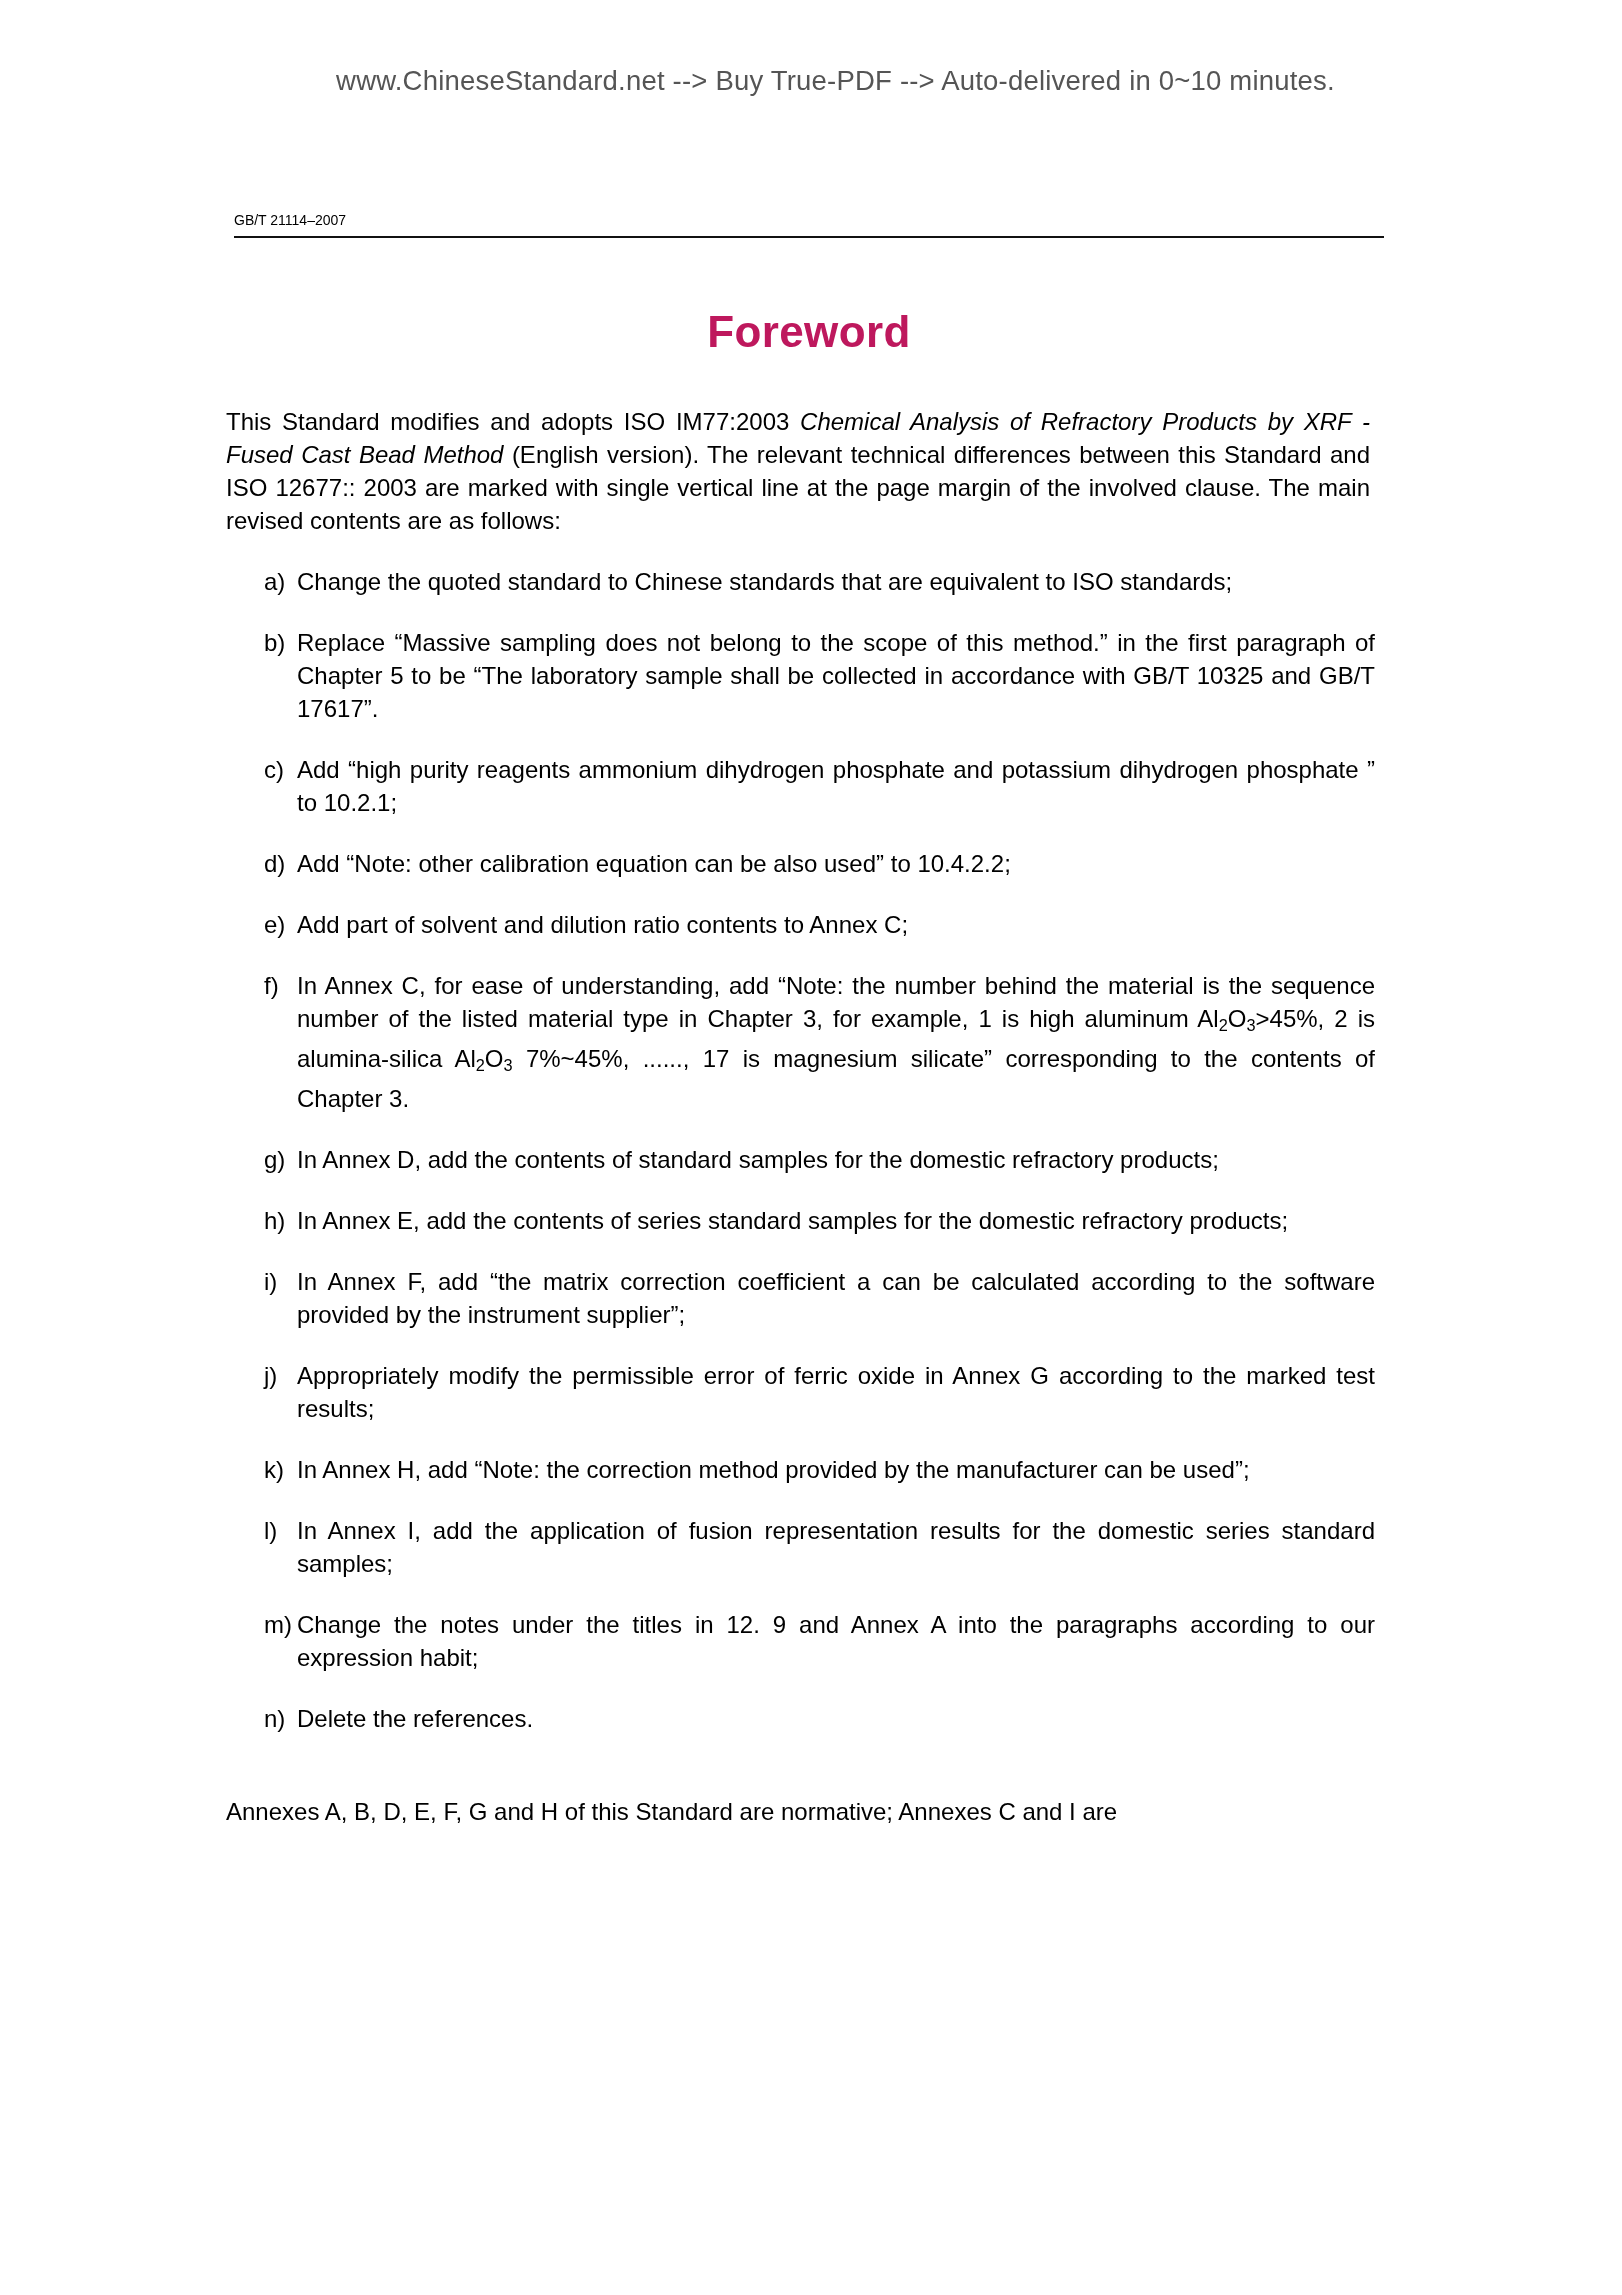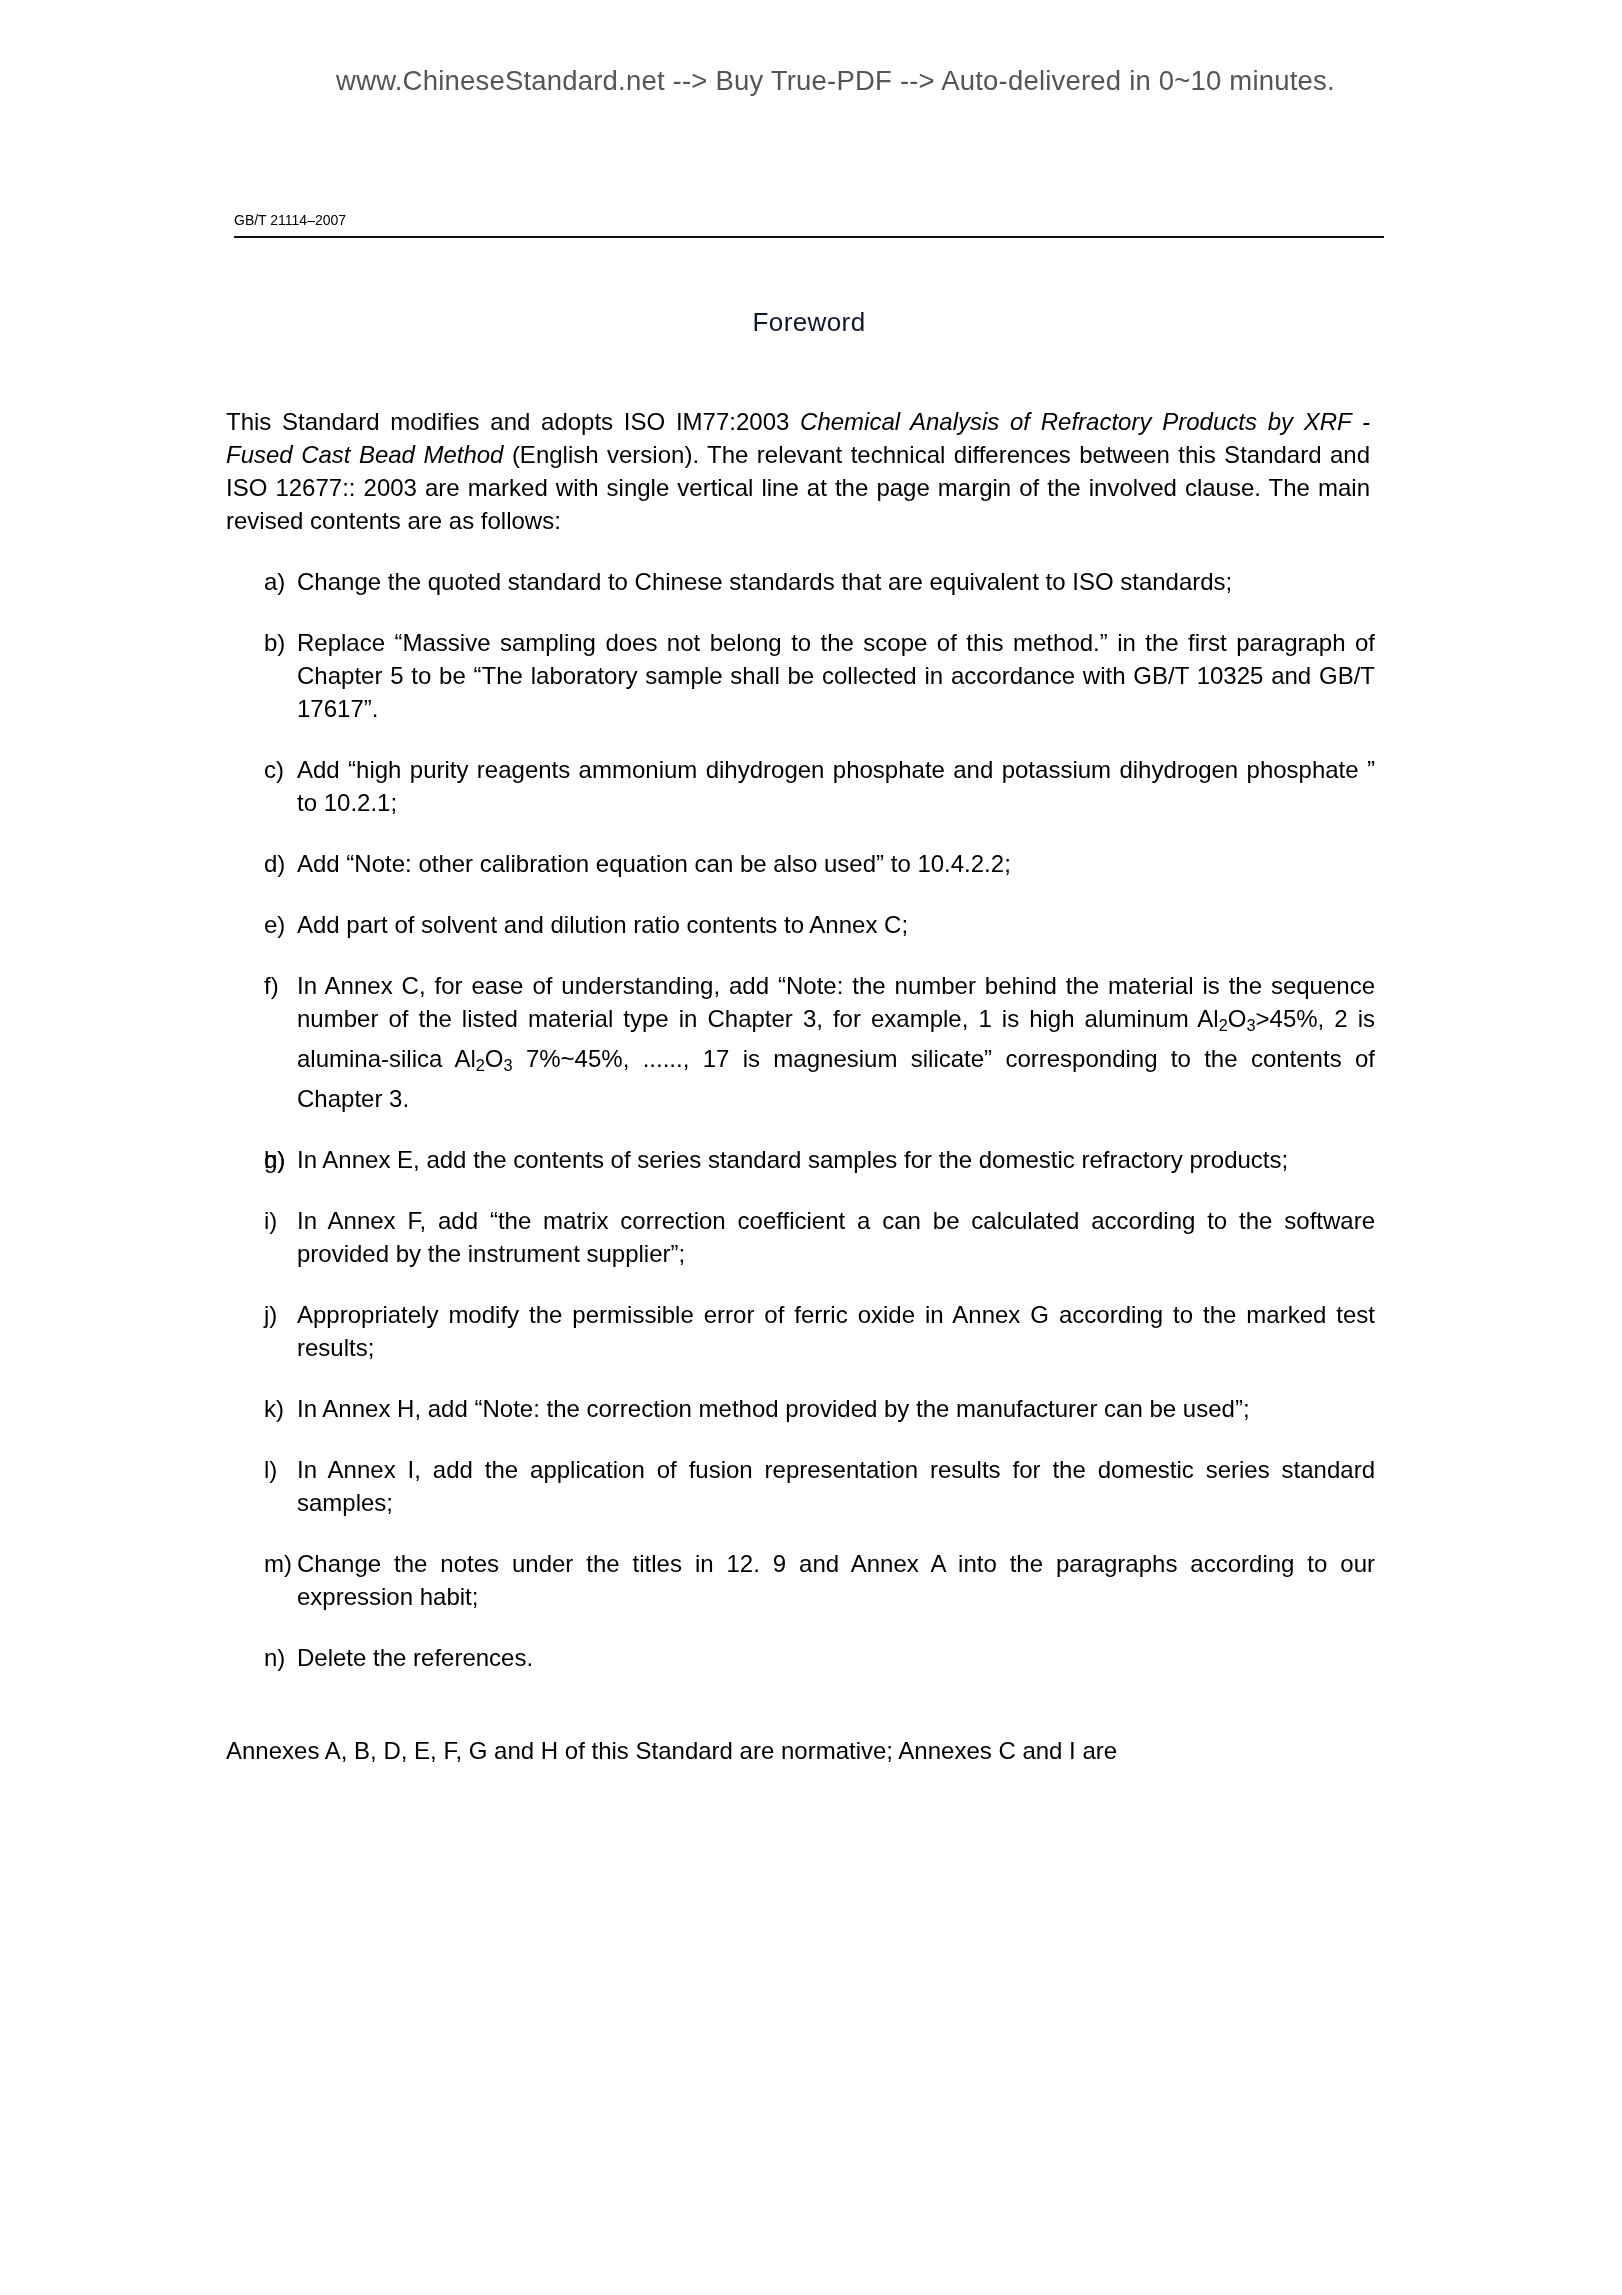--- a/index.html
+++ b/index.html
@@ -55,23 +55,23 @@
     width: 100%;
   }
 
   
   .page-title {
     position: absolute;
     top: 307px;
     left: 234px;
     width: 1150px;
     text-align: center;
-    font-size: 26px;
-    font-weight: normal;
-    color: #0f172a;
+    font-size: 44px;
+    font-weight: bold;
+    color: #be185d;
     letter-spacing: 0.4px;
   }
 
   
   .content {
     position: absolute;
     top: 405px;
     left: 226px;
     width: 1144px;
   }
@@ -193,21 +193,21 @@
 
       <li class="list-item">
         <span class="list-marker">e)</span><span>Add part of solvent and dilution ratio contents to Annex C;</span>
       </li>
 
       <li class="list-item">
         <span class="list-marker">f)</span><span>In Annex C, for ease of understanding, add “Note: the number behind the material is the sequence number of the listed material type in Chapter 3, for example, 1 is high aluminum Al</span><sub>2</sub><span>O</span><sub>3</sub><span>&gt;45%, 2 is alumina-silica Al</span><sub>2</sub><span>O</span><sub>3</sub><span> 7%~45%, ......, 17 is magnesium silicate” corresponding to the contents of Chapter 3.</span>
       </li>
 
       <li class="list-item">
-        <span class="list-marker">g)</span>
+        <span class="list-marker">g)</span><span>In Annex D, add the contents of standard samples for the domestic refractory products;</span>
       </li>
 
       <li class="list-item">
         <span class="list-marker">h)</span><span>In Annex E, add the contents of series standard samples for the domestic refractory products;</span>
       </li>
 
       <li class="list-item">
         <span class="list-marker">i)</span><span>In Annex F, add “the matrix correction coefficient a can be calculated according to the software provided by the instrument supplier”;</span>
       </li>
 

